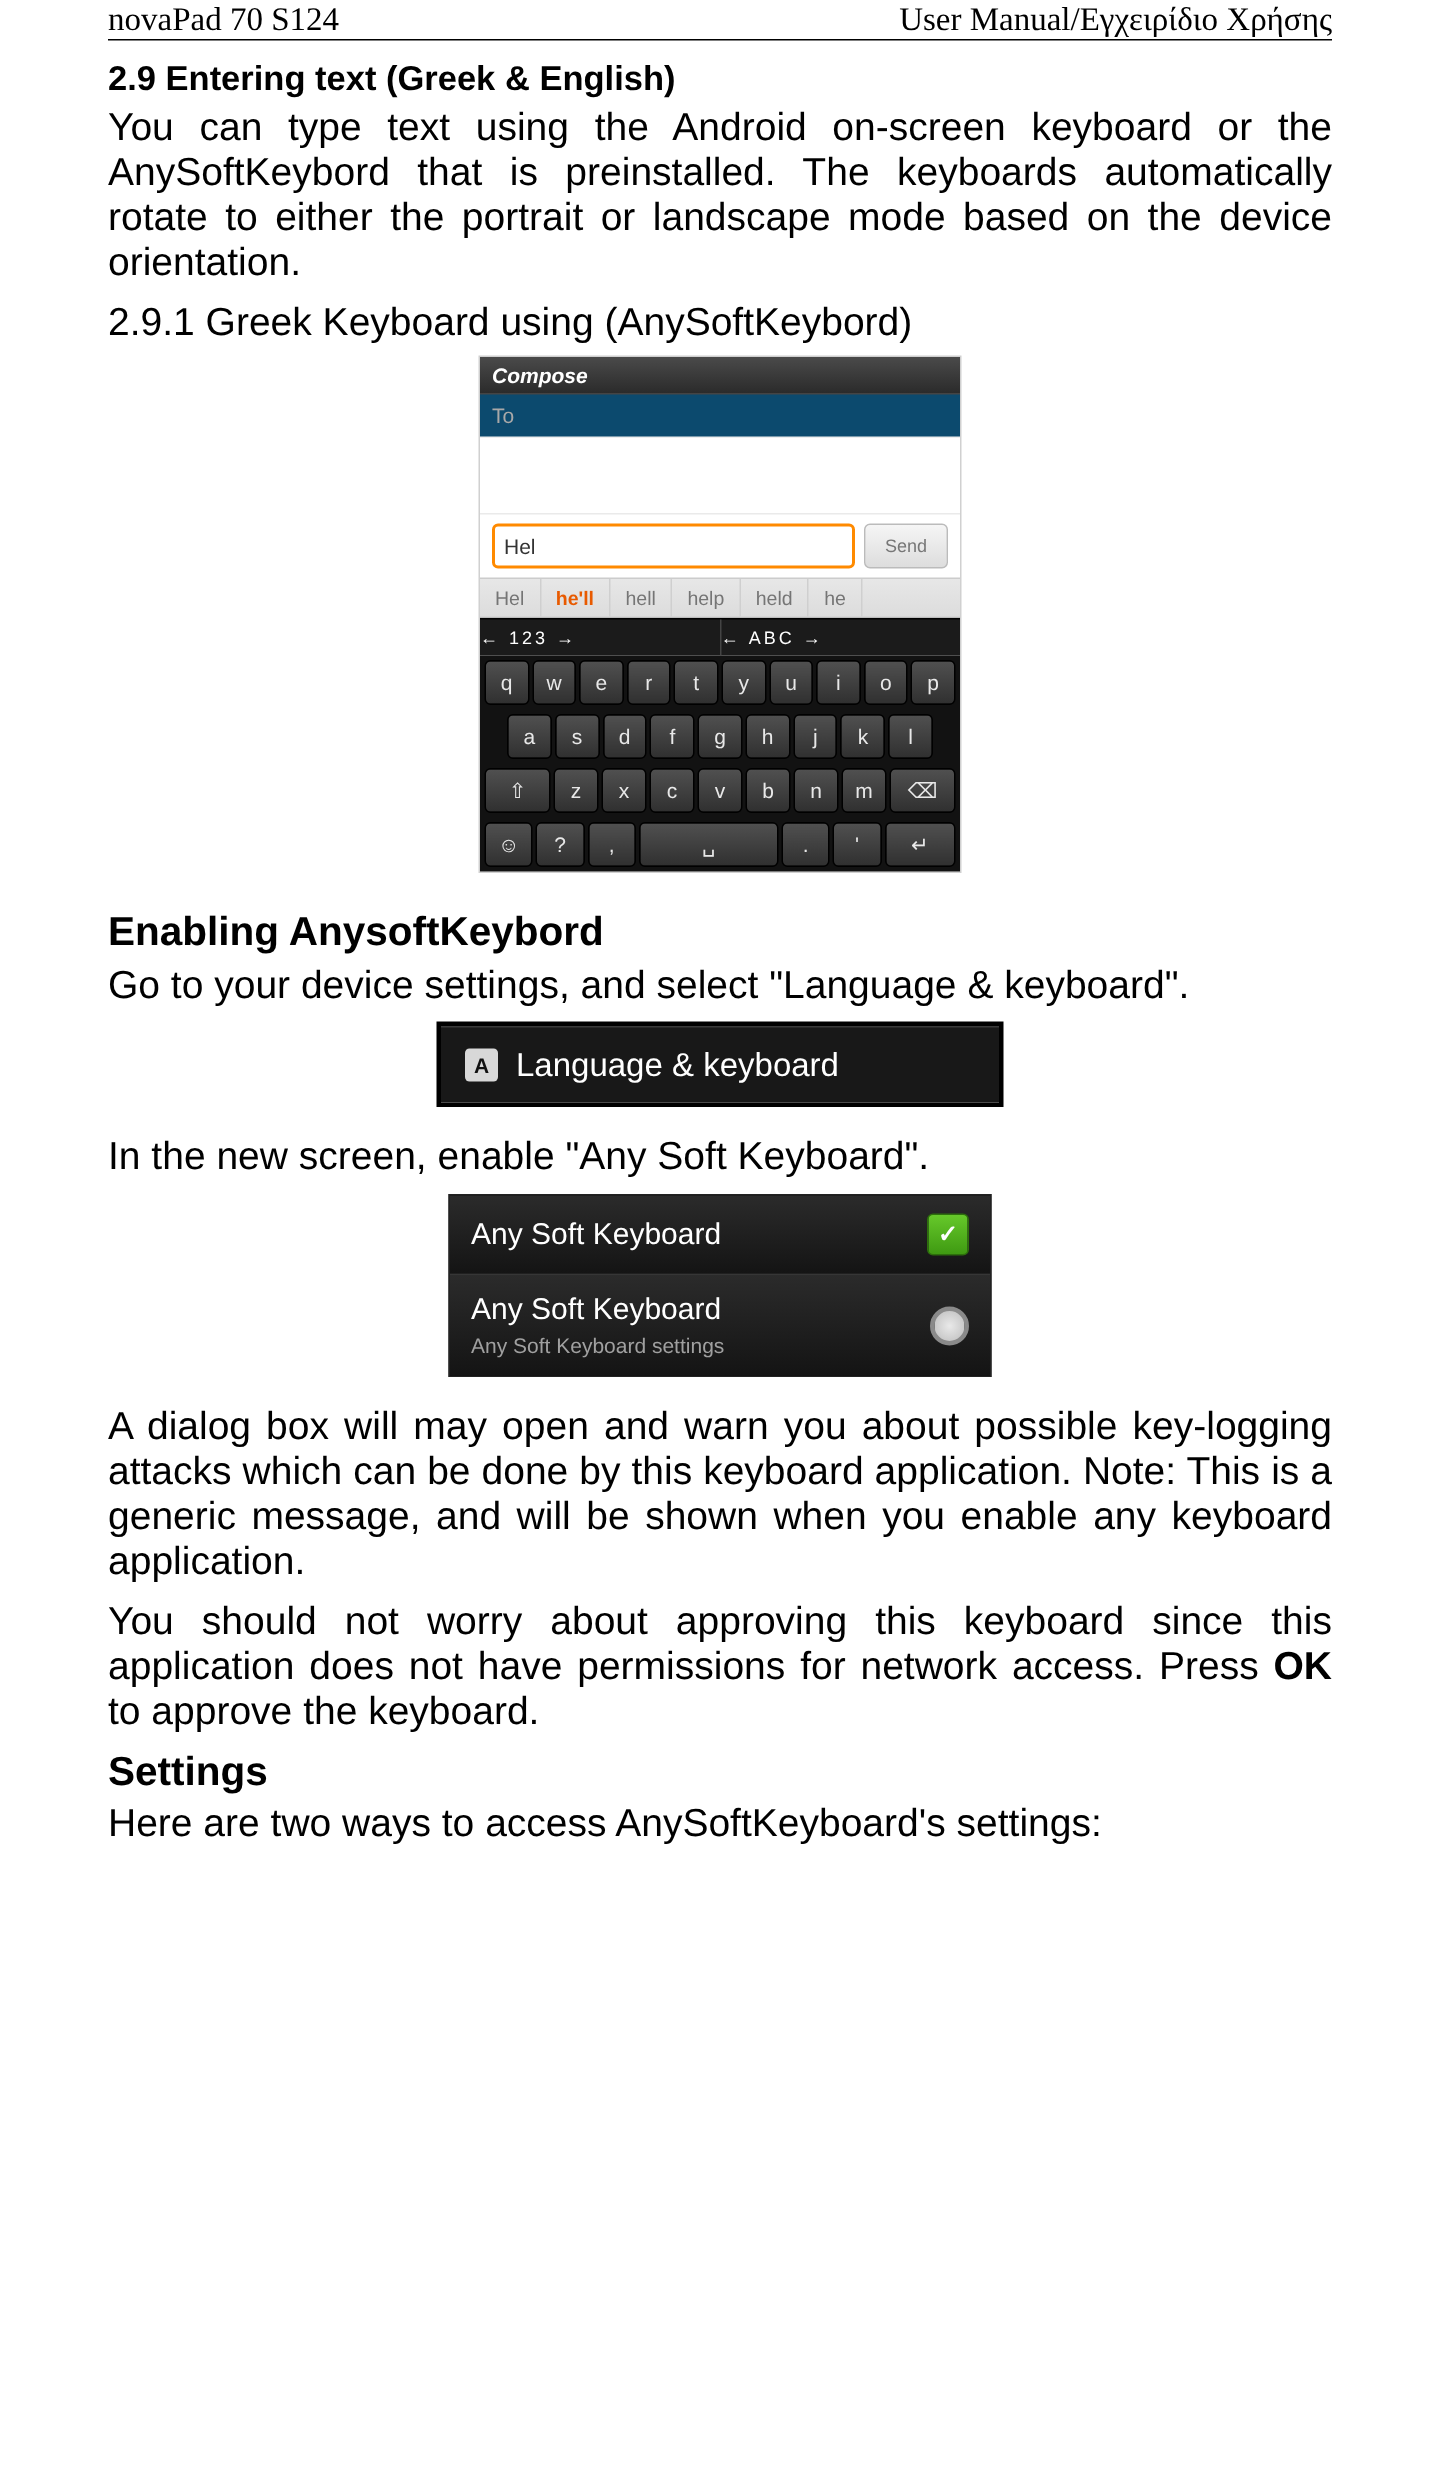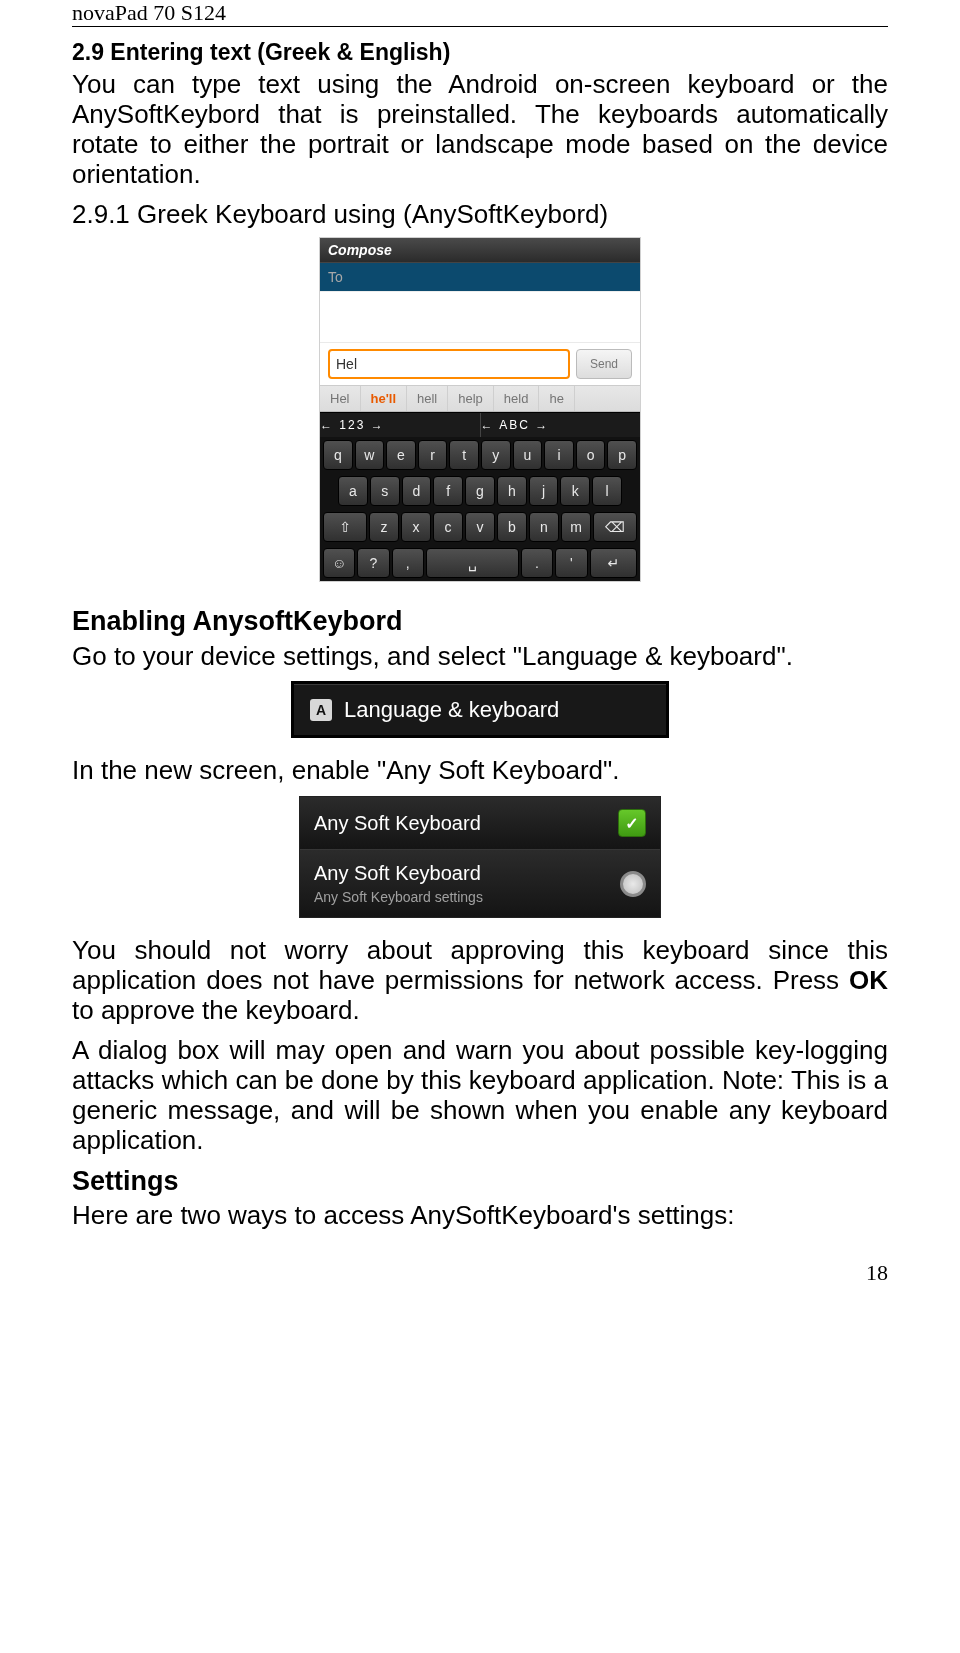--- a/index.html
+++ b/index.html
@@ -150,20 +150,21 @@
     font-size:22px; margin-top:30px;
   }
 </style>
 </head>
 <body>
 
 <div class="page">
 
   <div class="header-row">
     <span>novaPad 70 S124</span>
+    <span>User Manual/Εγχειρίδιο Χρήσης</span>
   </div>
 
   <div class="h2">2.9 Entering text (Greek &amp; English)</div>
   <div class="para justify">You can type text using the Android on-screen keyboard or the AnySoftKeybord that is preinstalled. The keyboards automatically rotate to either the portrait or landscape mode based on the device orientation.</div>
   <div class="para tight" style="font-weight:normal;">2.9.1 Greek Keyboard using (AnySoftKeybord)</div>
 
   <div class="shot1">
     <div class="titlebar">Compose</div>
     <div class="to-row">To</div>
     <div class="gap"></div>
@@ -256,22 +257,21 @@
       <div class="row">
         <div>
           <div class="txt">Any Soft Keyboard</div>
           <div class="sub">Any Soft Keyboard settings</div>
         </div>
         <div class="radio"></div>
       </div>
     </div>
   </div>
 
+  <div class="para justify">A dialog box will may open and warn you about possible key-logging attacks which can be done by this keyboard application. Note: This is a generic message, and will be shown when you enable any keyboard application.</div>
   <div class="para justify">
     <span>You should not worry about approving this keyboard since this application does not have permissions for network access. Press </span><span class="bold">OK</span><span> to approve the keyboard.</span>
   </div>
-  <div class="para justify">A dialog box will may open and warn you about possible key-logging attacks which can be done by this keyboard application. Note: This is a generic message, and will be shown when you enable any keyboard application.</div>
 
   <div class="para tight bold" style="font-size:27px;">Settings</div>
   <div class="para">Here are two ways to access AnySoftKeyboard's settings:</div>
 
-  <div class="pageno">18</div>
 </div>
 
 </body></html>

